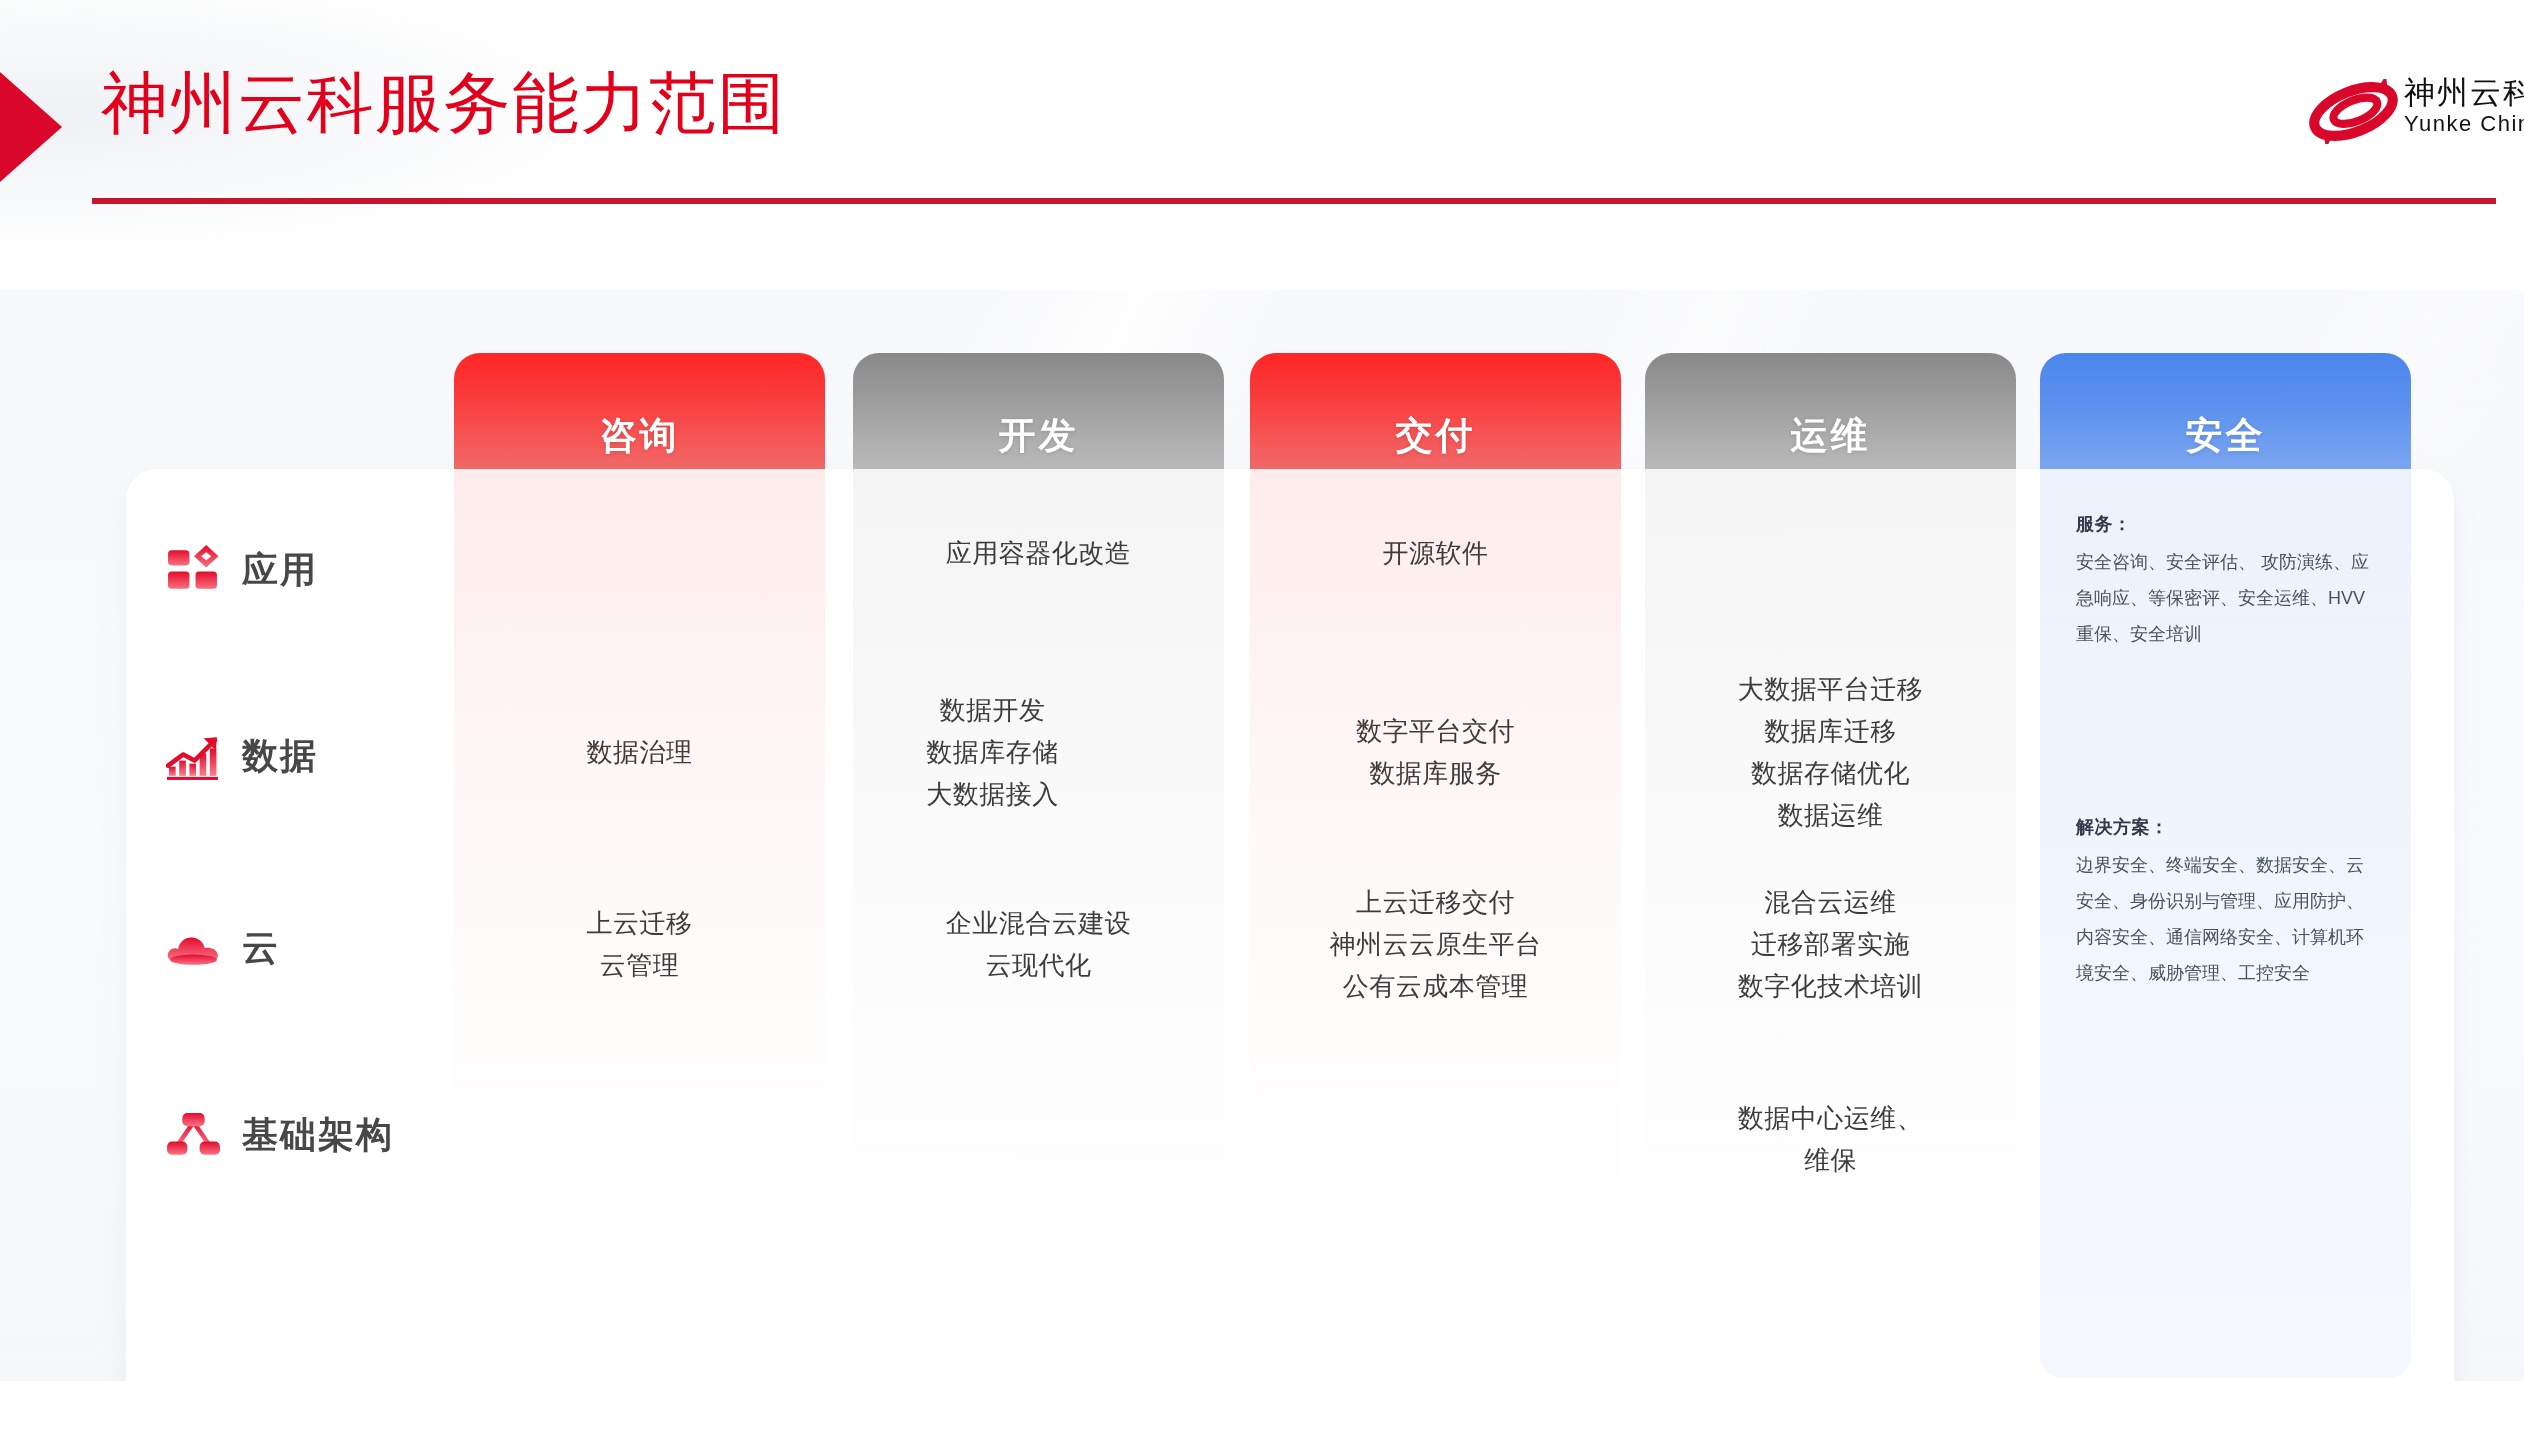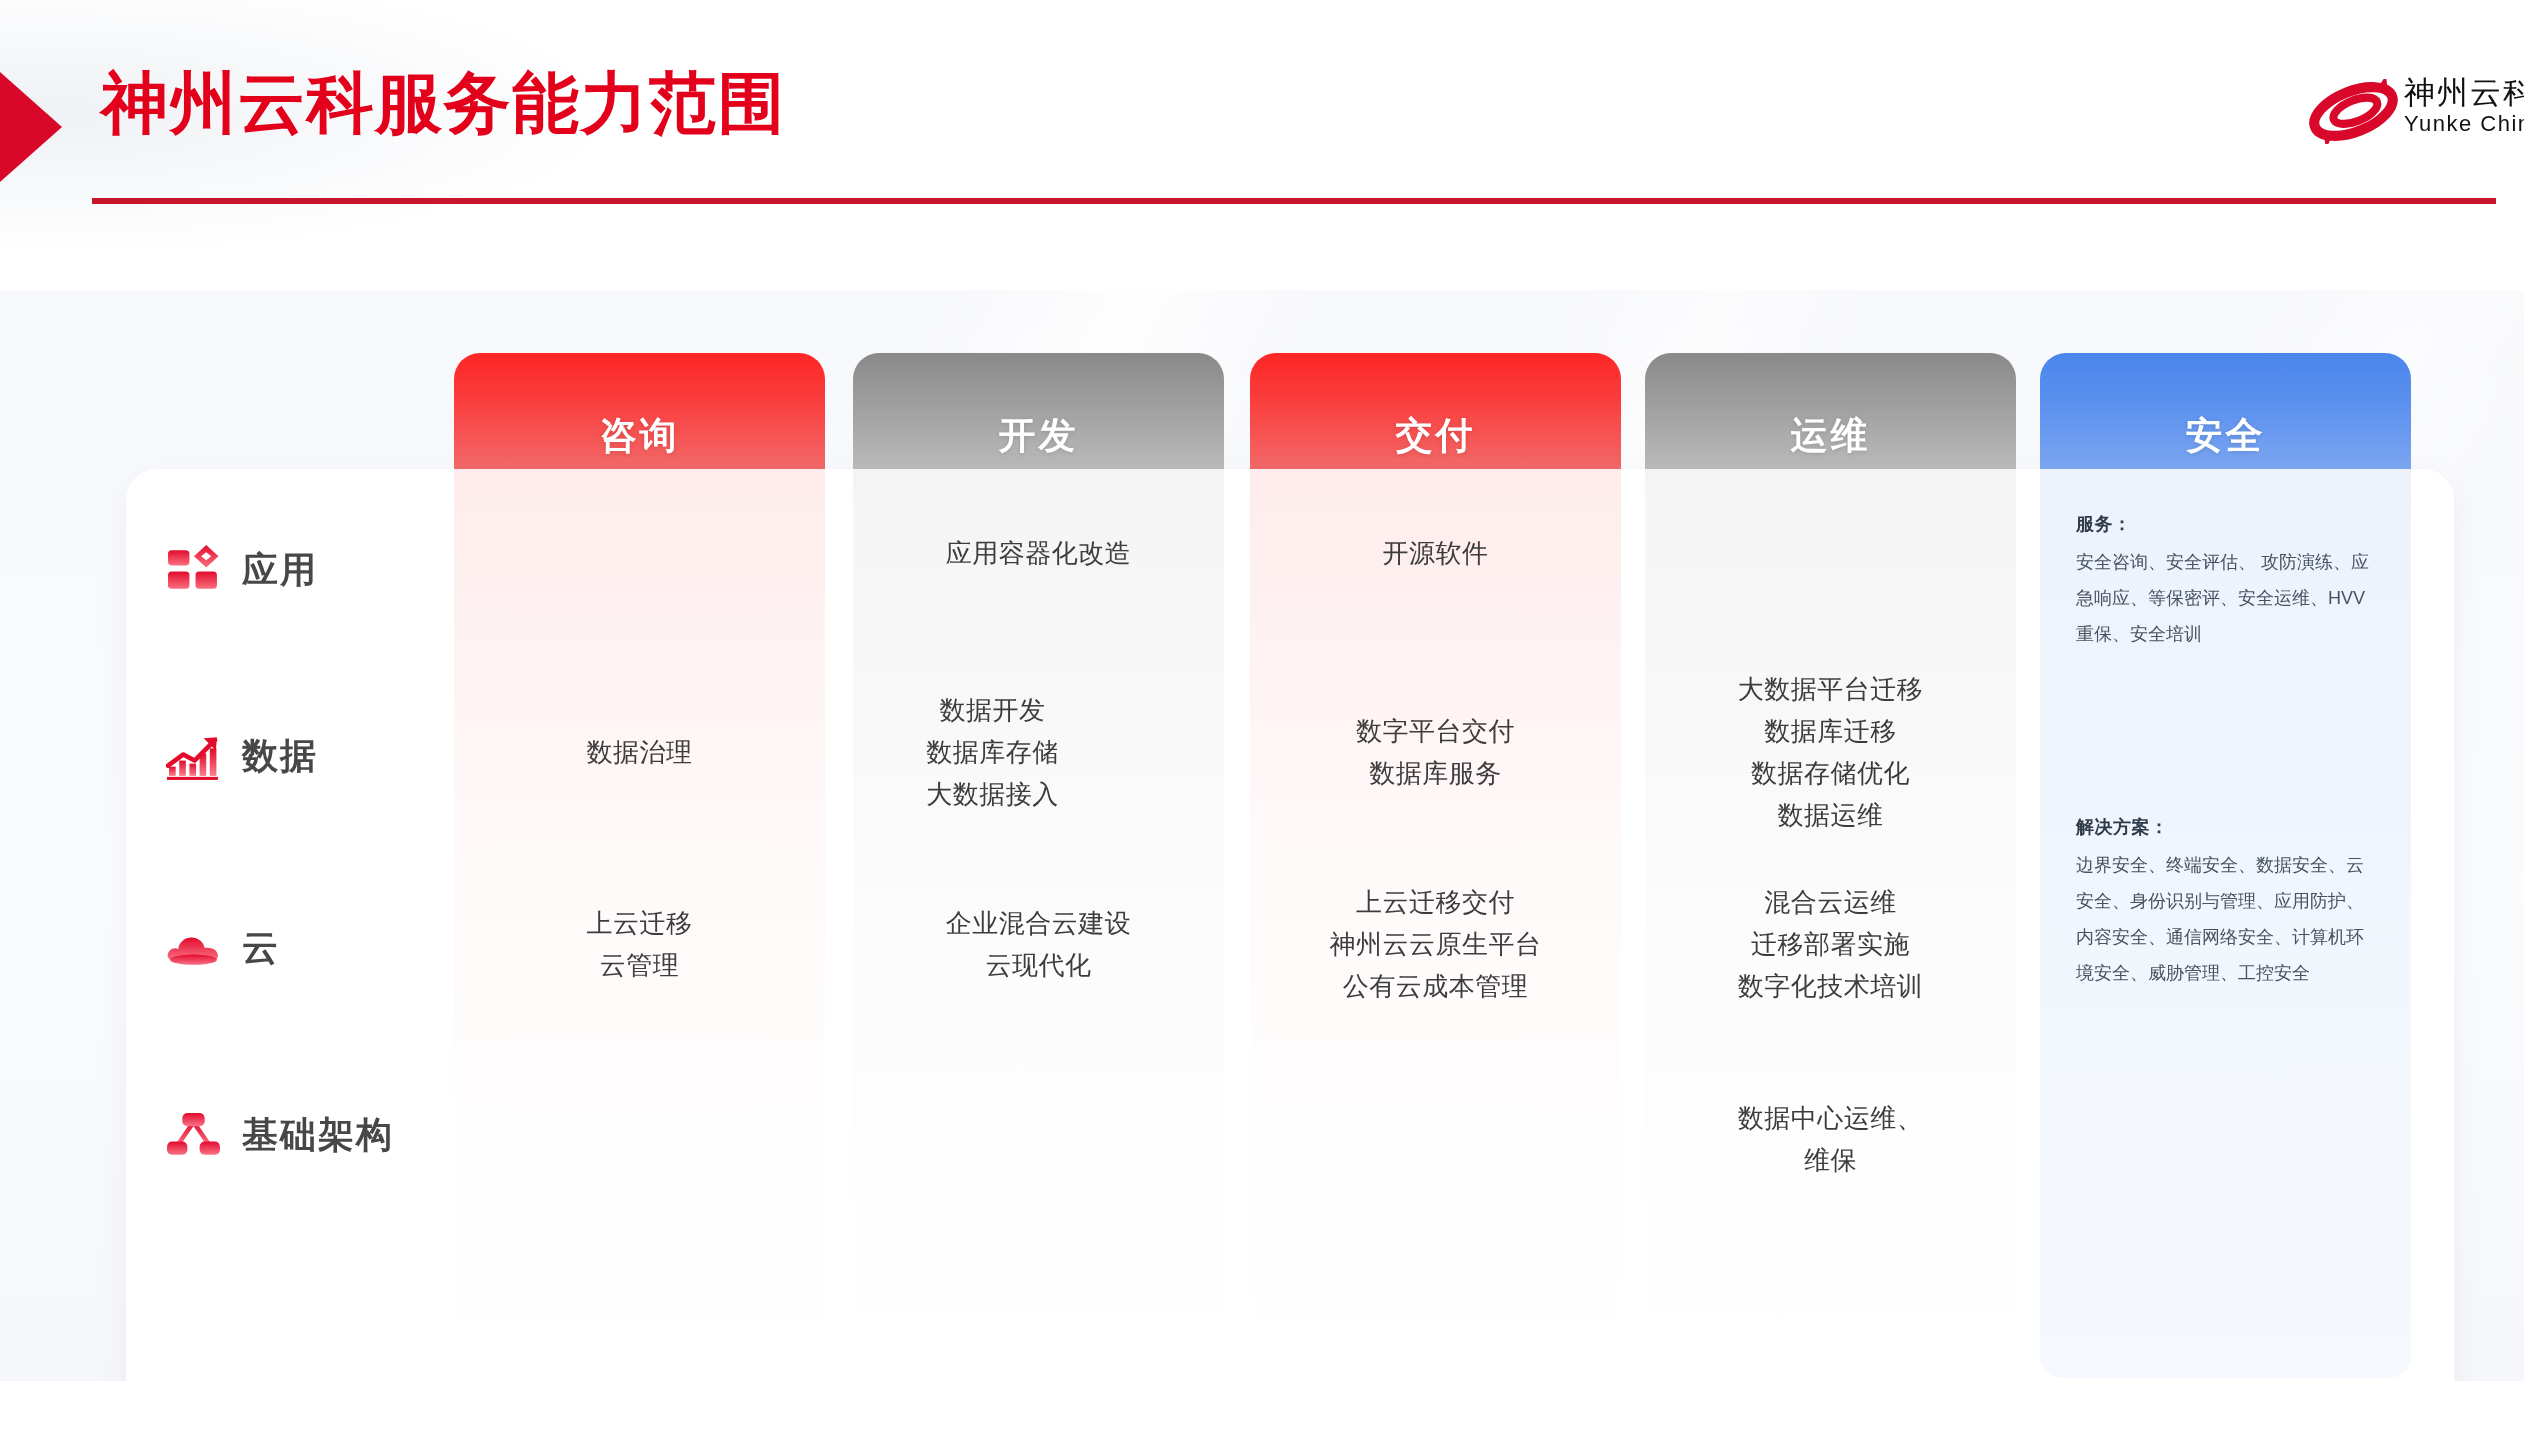--- a/index.html
+++ b/index.html
@@ -17,21 +17,21 @@
     position:absolute;left:0;top:0;width:606px;height:252px;
     background:radial-gradient(ellipse at 8% 45%, rgba(225,230,236,.55) 0%, rgba(255,255,255,0) 72%);
   }
   .arrow-marker{
     position:absolute;left:0;top:72px;width:62px;height:110px;
     background:#D9072A;
     clip-path:polygon(0 0,100% 50%,0 100%);
   }
   .page-title{
     position:absolute;left:101px;top:65px;
-    font-size:67px;line-height:76px;font-weight:700;
+    font-size:67px;line-height:76px;font-weight:400;
     color:#E3001B;letter-spacing:1.5px;white-space:nowrap;
   }
   .title-rule{
     position:absolute;left:92px;top:198px;width:2404px;height:5.6px;background:#C8152B;
   }
   
   .logo{position:absolute;right:35px;top:75px;width:242px;height:76px;}
   .logo-mark{position:absolute;left:0;top:4px;width:91px;height:65px;}
   .logo-text{position:absolute;left:96px;top:0;width:146px;}
   .logo-cn{

